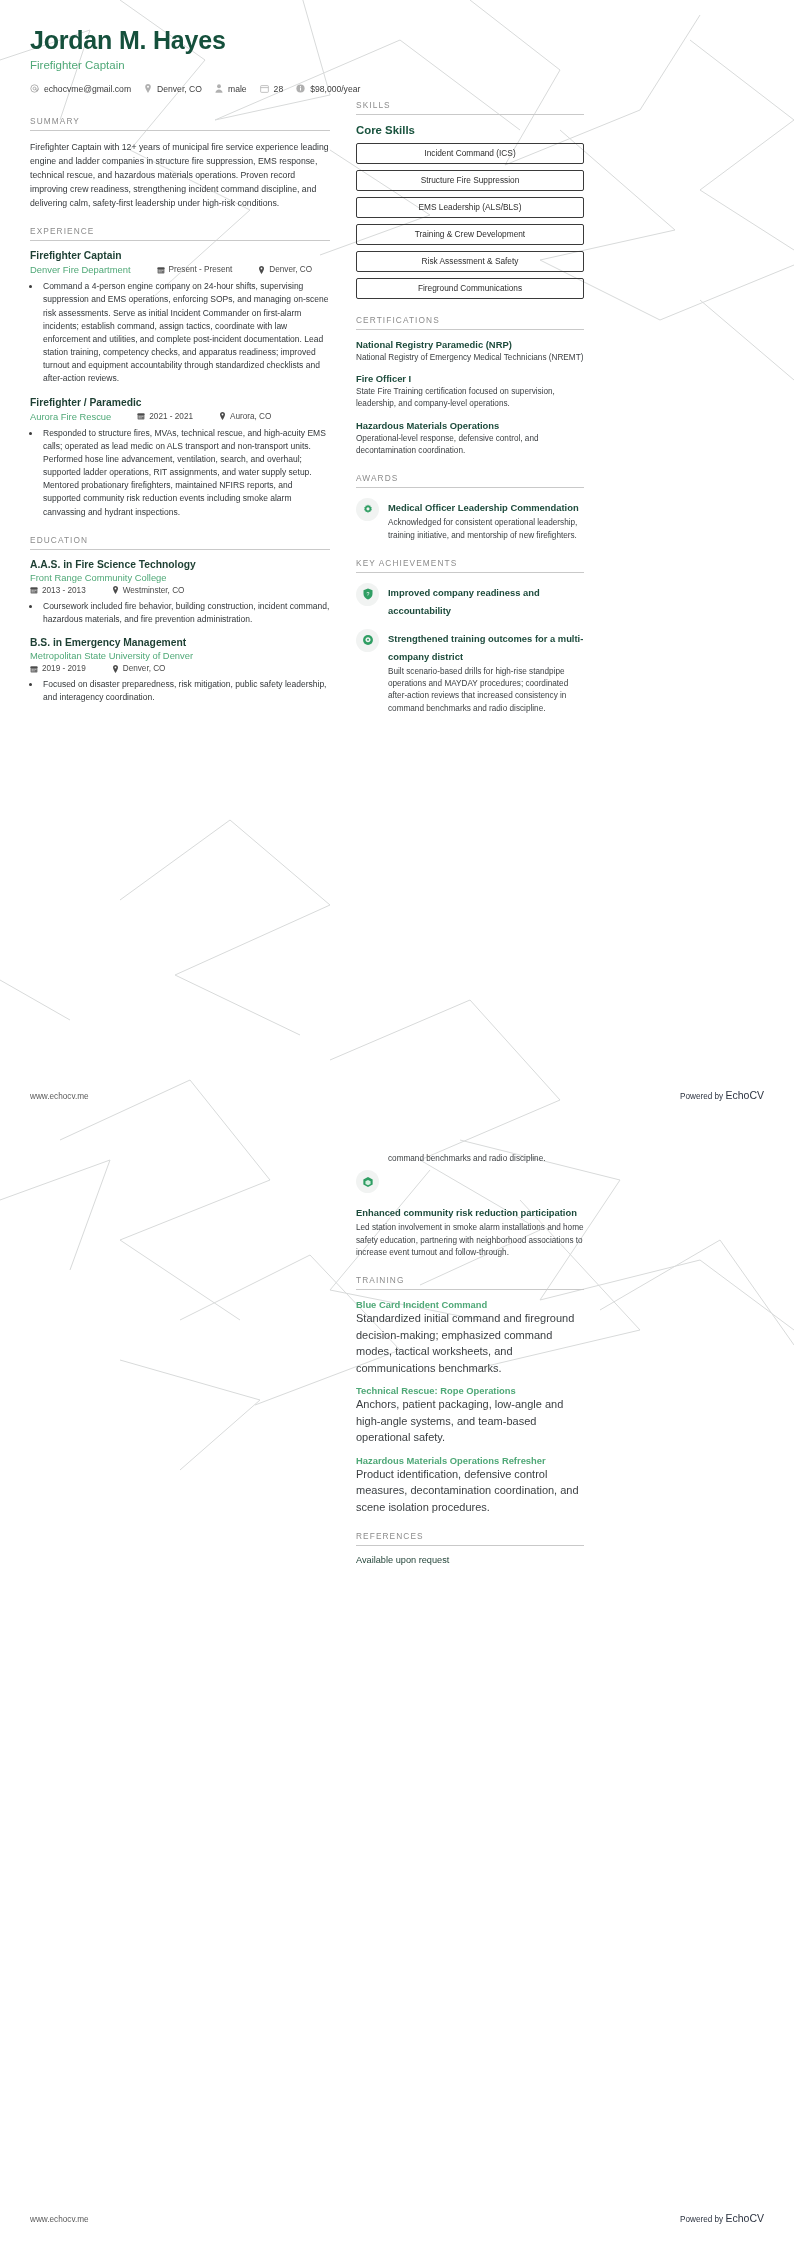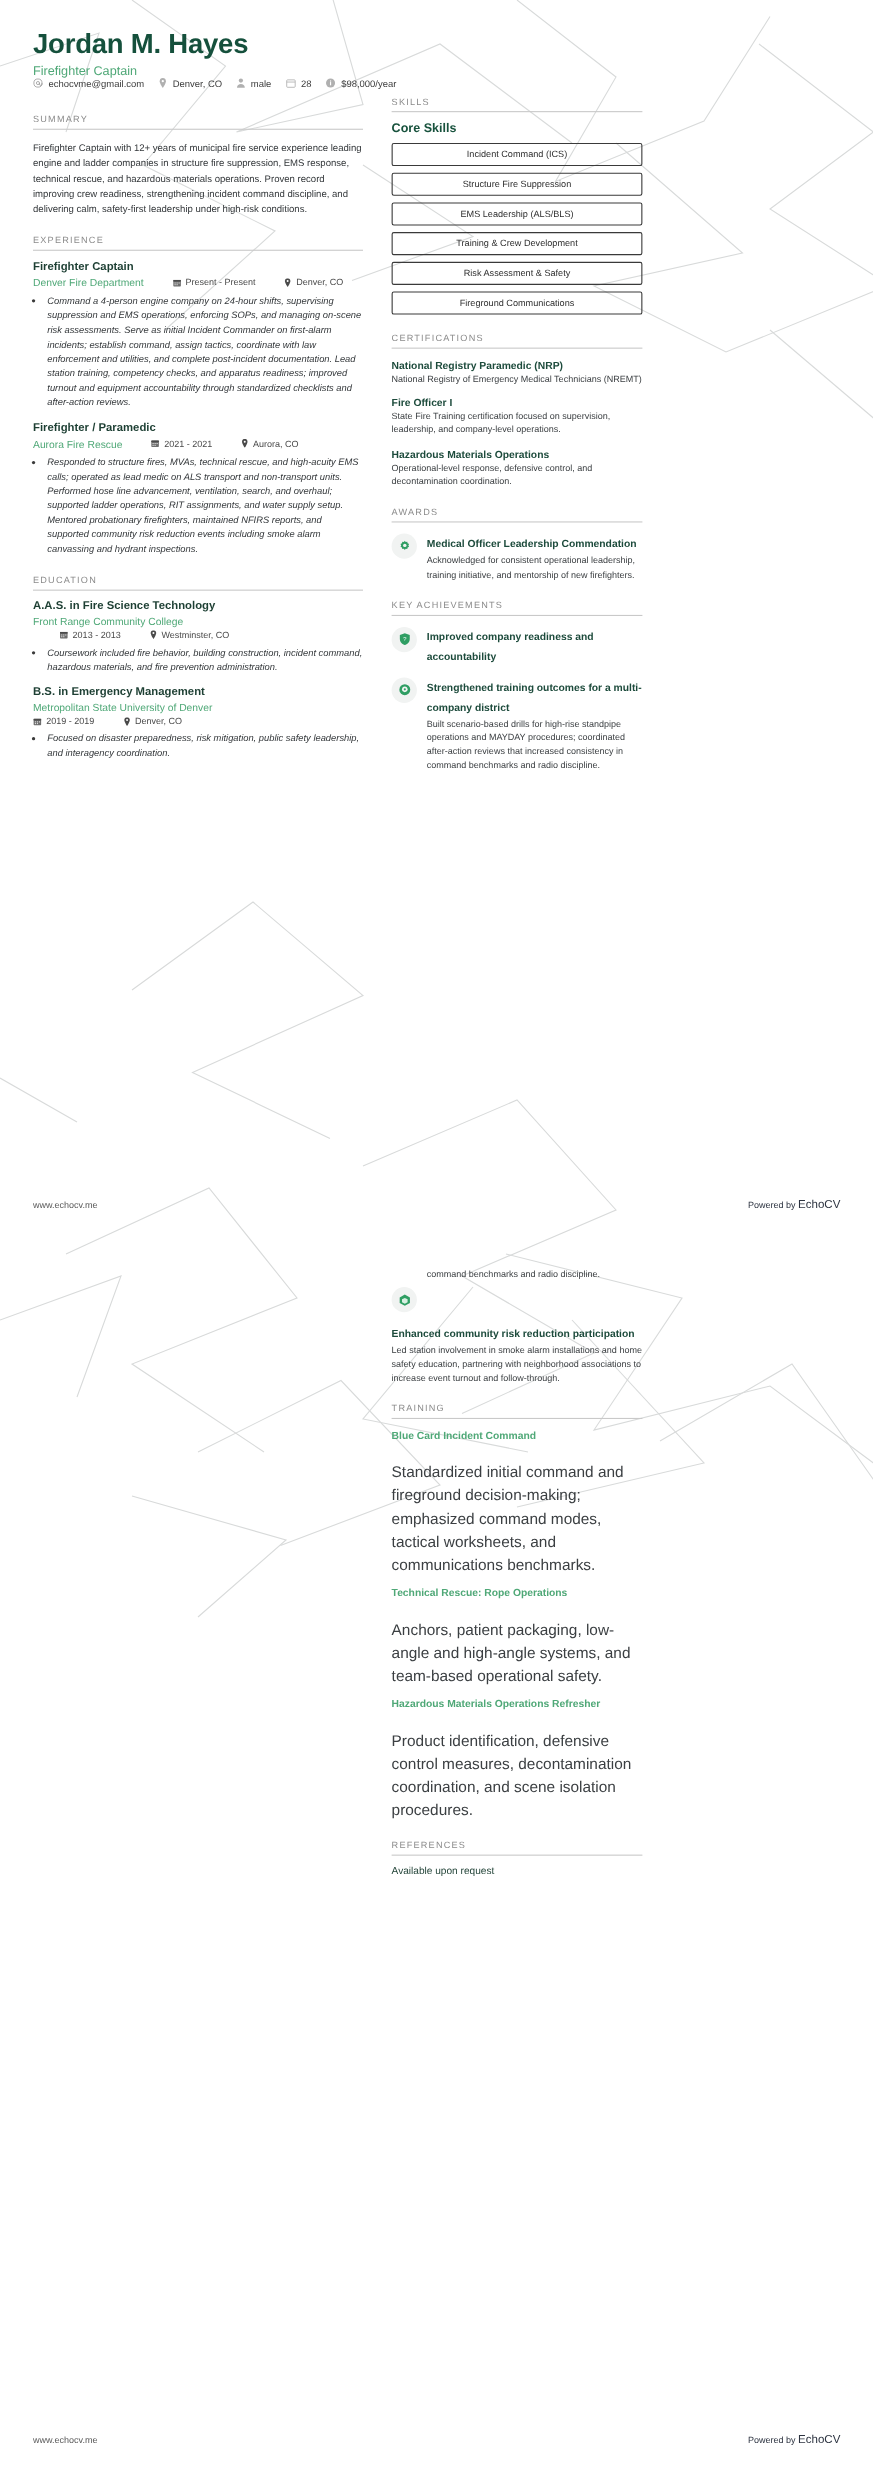--- a/index.html
+++ b/index.html
@@ -37,20 +37,21 @@
   .job-title {
     font-size: 11.5px;
     color: #4fa877;
     margin-top: 4px;
   }
   .contact-row {
     display: flex;
     align-items: flex-end;
     flex-wrap: wrap;
     gap: 13px;
+    margin-top: 13px;
     font-size: 8.6px;
     color: #3c3c3c;
   }
   .contact-item { display: flex; align-items: center; gap: 5px; white-space: nowrap; }
   .contact-item svg { display: block; }
 
   
   .sec { margin-top: 16px; }
   .sec-head {
     font-size: 8.3px;
@@ -74,21 +75,21 @@
     gap: 26px; margin-top: 3px;
   }
   .entry-org { font-size: 9.4px; color: #4fa877; }
   .meta-bit {
     display: flex; align-items: center; gap: 4px;
     font-size: 8.2px; color: #4a4a4a; white-space: nowrap;
   }
   ul.bullets { margin: 5px 0 0 11px; }
   ul.bullets li {
     font-size: 8.5px; line-height: 1.55; color: #33373a;
-    margin-bottom: 2px; padding-left: 2px; font-style: italic;
+    margin-bottom: 2px; padding-left: 2px;
   }
   ul.bullets li::marker { color: #3a3a3a; }
 
   
   .sub-head {
     font-size: 11.4px; font-weight: bold; color: #18523d; margin-bottom: 7px;
   }
   .chip {
     border: 1px solid #3a3a3a;
     border-radius: 2px;
@@ -107,21 +108,21 @@
     flex: 0 0 23px; width: 23px; height: 23px; border-radius: 50%;
     background: #f1f3f2; display: flex; align-items: center; justify-content: center;
     margin-top: 1px;
   }
   .award-body { flex: 1; }
   .award-title { font-size: 9.4px; font-weight: bold; color: #1d4b3c; line-height: 1.32; }
   .award-desc { font-size: 8.2px; line-height: 1.5; color: #3b3f42; margin-top: 2px; }
 
   .train { margin-bottom: 9px; }
   .train-title { font-size: 9.4px; font-weight: bold; color: #4fa877; }
-  .train-desc { font-size: 14px; line-height: 1.5; color: #3b3f42; margin-top: 18px; }
+  .train-desc { font-size: 11px; line-height: 1.5; color: #3b3f42; margin-top: 0; }
 
   .ref-text { font-size: 9.2px; color: #1d3f33; }
 
   
   .footer {
     position: absolute; left: 30px; right: 30px; bottom: 22px;
     display: flex; justify-content: space-between; align-items: baseline;
     font-size: 8.2px; color: #5a5a5a;
   }
   .footer .brand { color: #2c3340; }
@@ -280,21 +281,21 @@
           </div>
         </div>
 
         <div class="sec">
           <div class="sec-head">EDUCATION</div>
           <div class="sec-body">
 
             <div class="entry">
               <div class="entry-title">A.A.S. in Fire Science Technology</div>
               <div class="entry-org" style="margin-top:2px;">Front Range Community College</div>
-              <div class="entry-meta" style="margin-top:3px;margin-left:24px;">
+              <div class="entry-meta" style="margin-top:3px;">
                 <span class="meta-bit">
                   <svg width="8" height="8" viewBox="0 0 14 14" fill="#6e6e6e">
                       <rect x="1" y="2.6" width="12" height="10.4" rx="1.2"></rect>
                       <rect x="1" y="2.6" width="12" height="2.6" fill="#4a4a4a"></rect>
                       <rect x="3" y="6.7" width="1.6" height="1.5" fill="#fff"></rect>
                       <rect x="6.2" y="6.7" width="1.6" height="1.5" fill="#fff"></rect>
                       <rect x="9.4" y="6.7" width="1.6" height="1.5" fill="#fff"></rect>
                       <rect x="3" y="9.5" width="1.6" height="1.5" fill="#fff"></rect>
                       <rect x="6.2" y="9.5" width="1.6" height="1.5" fill="#fff"></rect>
                     </svg>

